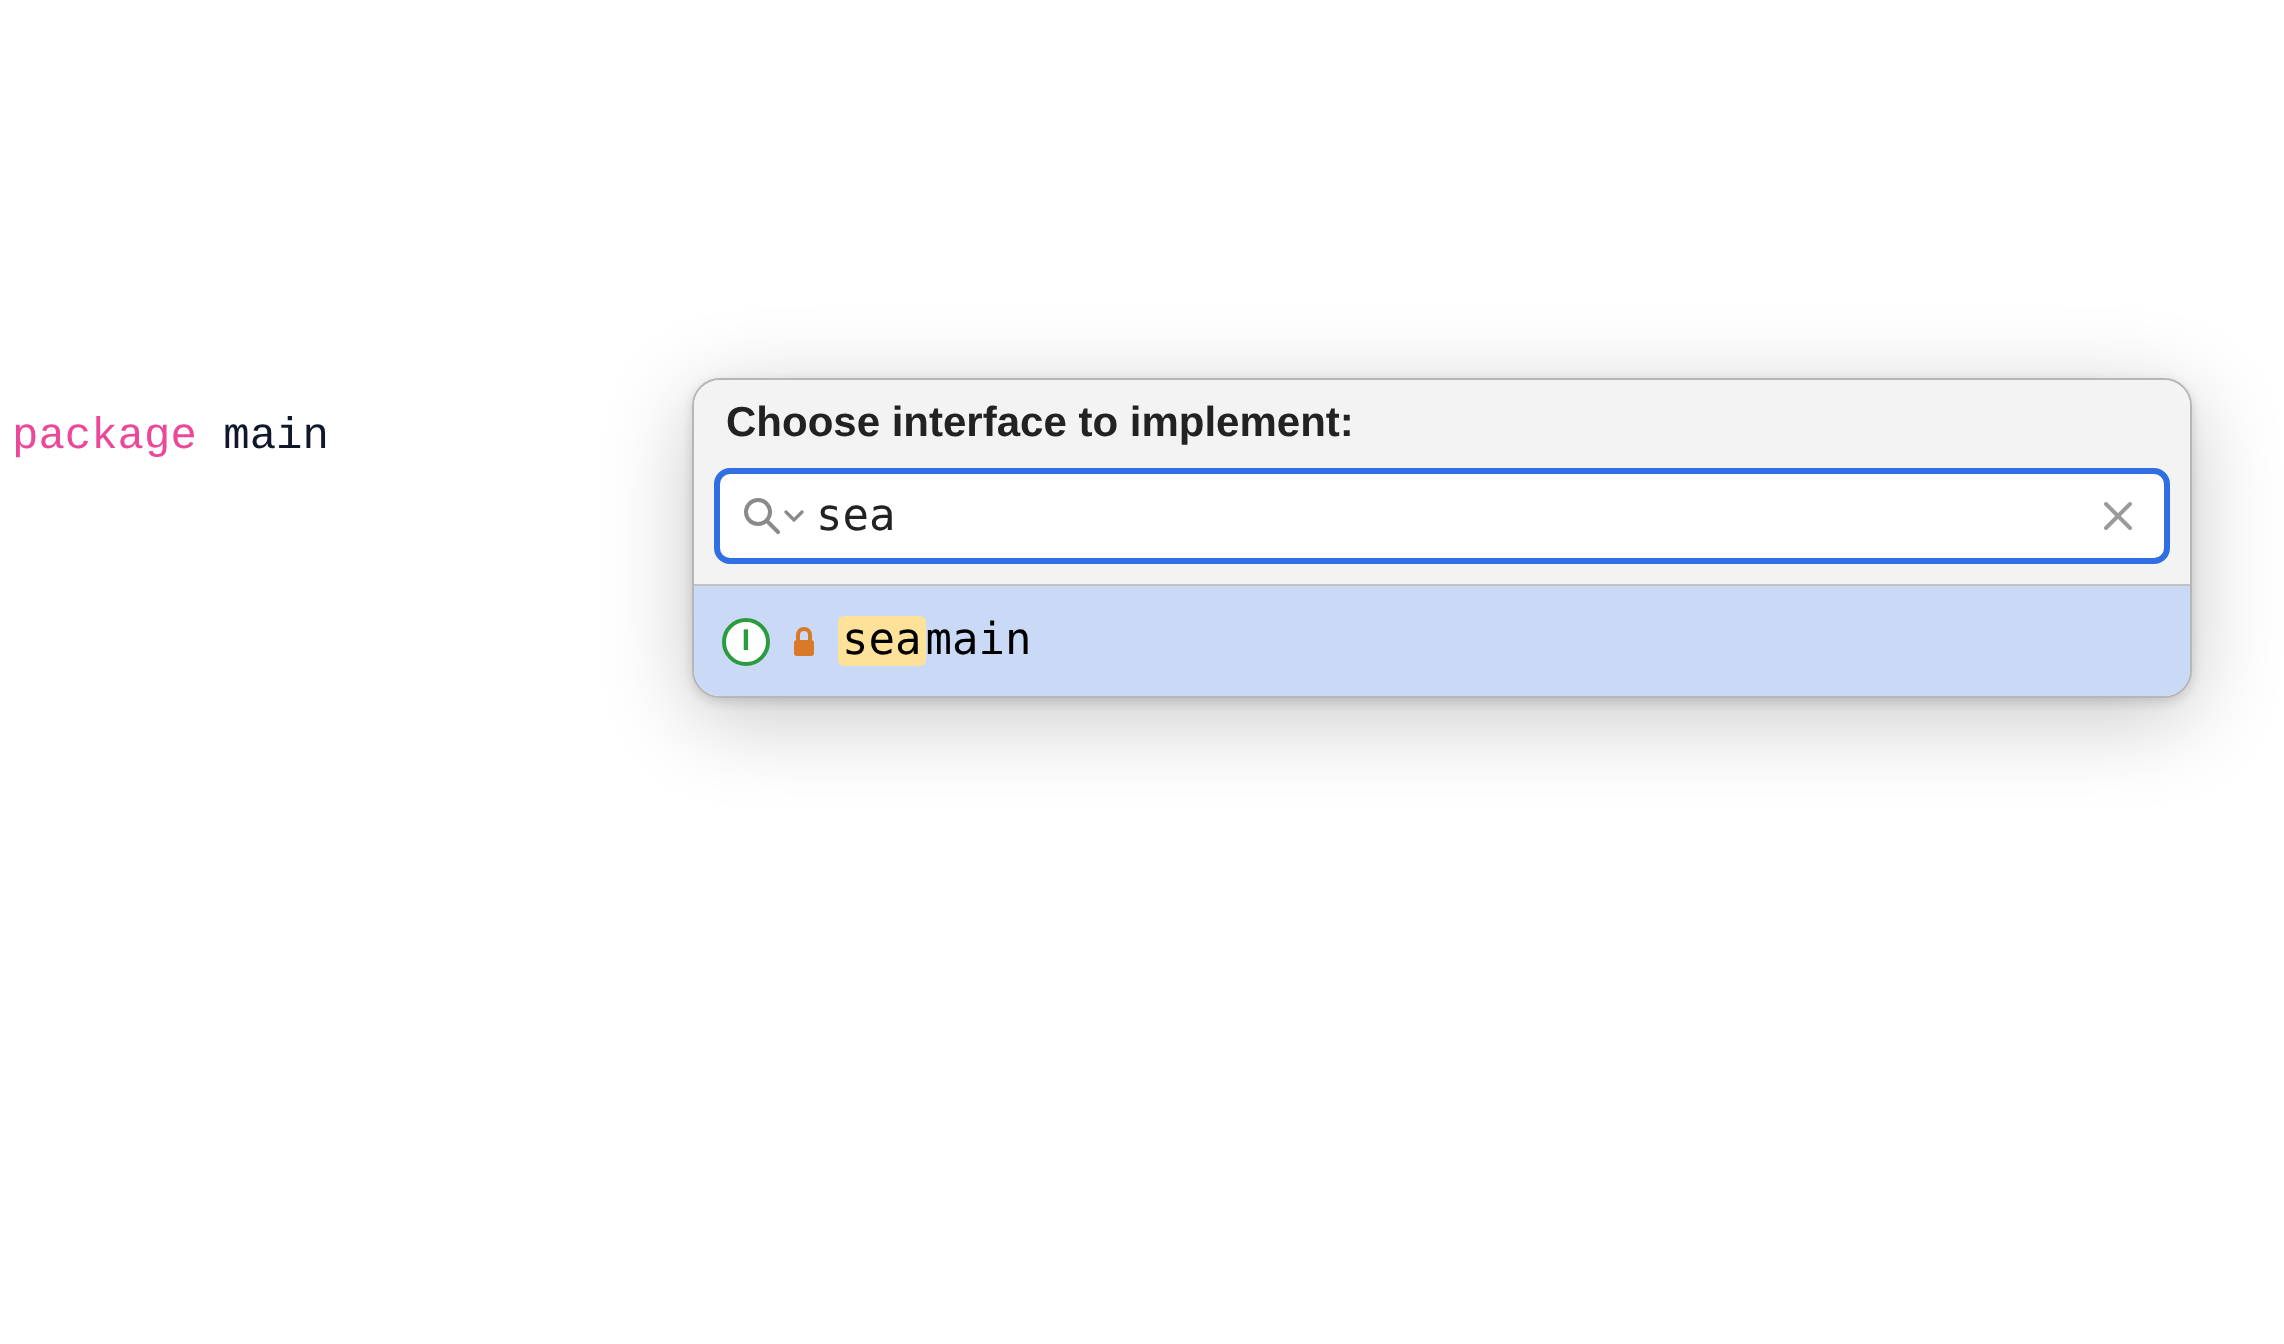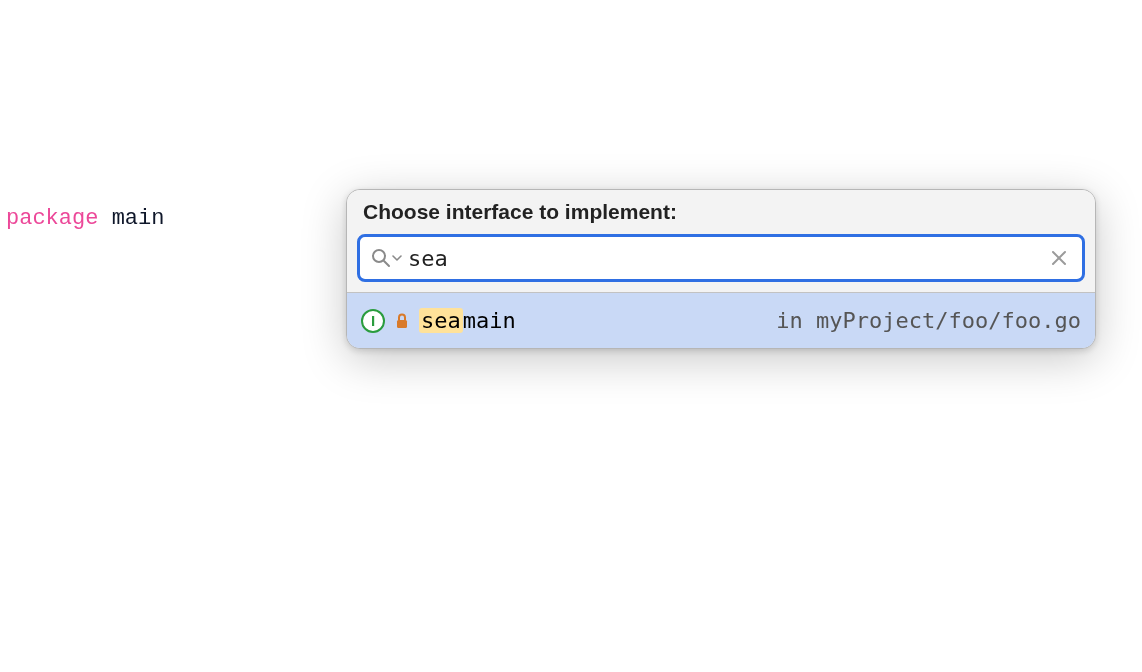--- a/index.html
+++ b/index.html
@@ -178,15 +178,14 @@
     <div class="row-left">
       <span class="iface-icon">I</span>
       <span class="lock-icon">
         <svg width="14" height="16" viewBox="0 0 14 16">
             <rect x="2" y="7" width="10" height="8" rx="1.5" fill="#d97a2a"></rect>
             <path d="M4 7 V4.5 a3 3 0 0 1 6 0 V7" stroke="#d97a2a" stroke-width="2" fill="none"></path>
           </svg>
       </span>
       <span><span class="match-hl">sea</span><span>main</span></span>
     </div>
-    <div class="row-path"><span>in </span><span>myProject/foo/foo.go</span></div>
   </div>
 </div>
 
 </body></html>

